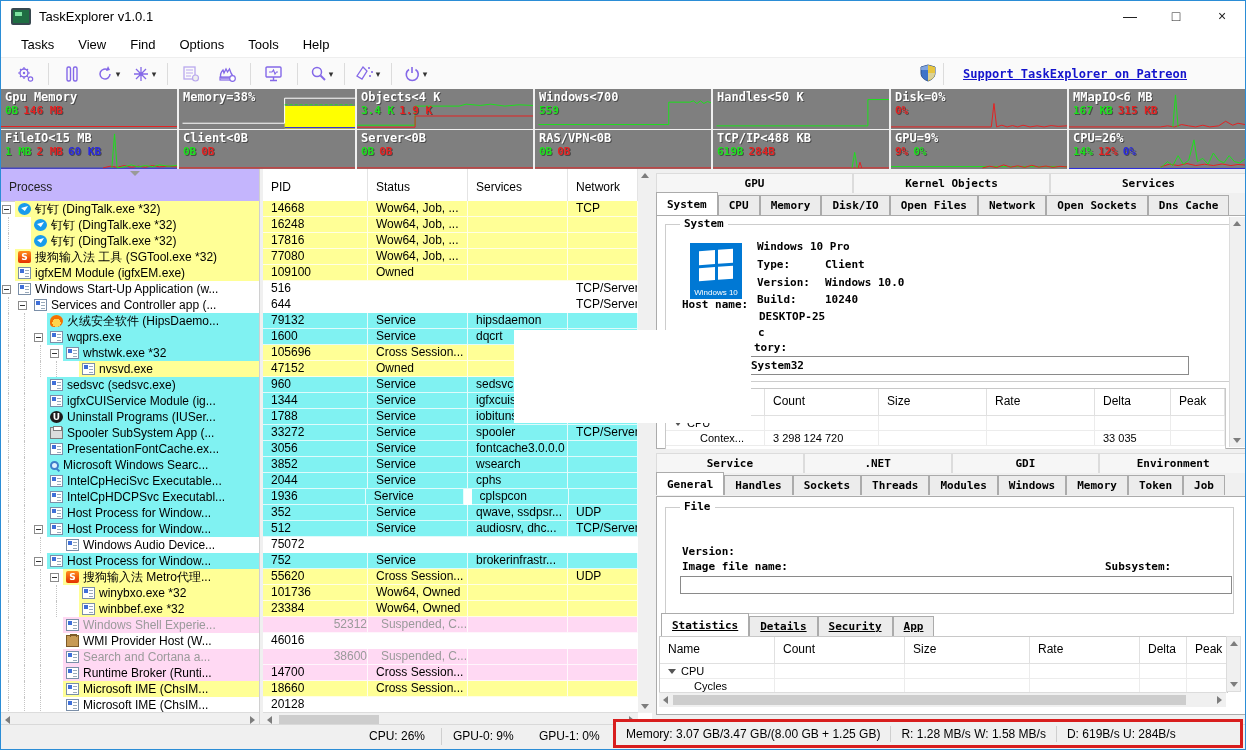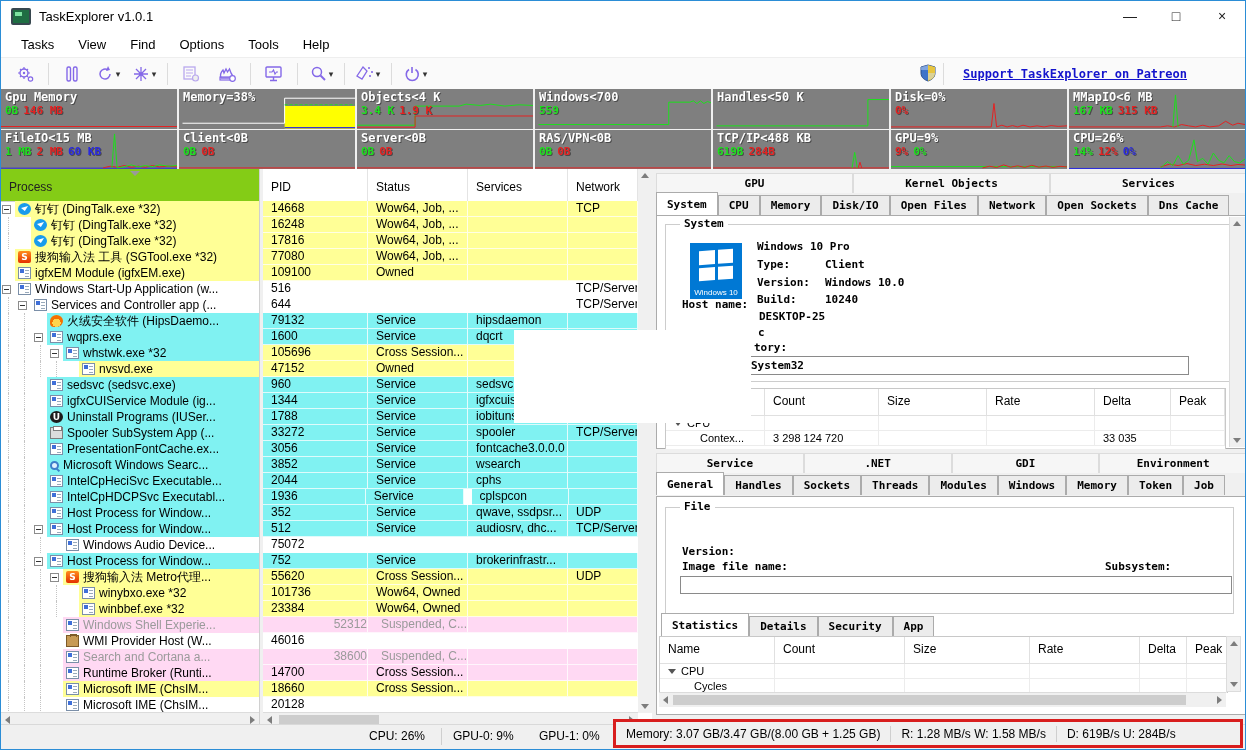--- a/index.html
+++ b/index.html
@@ -26,21 +26,21 @@
   .graphs{position:absolute;top:88px;left:0;right:0;height:80px;display:flex;flex-direction:column;gap:1px;background:#f0f0f0;}
   .graph-row{display:flex;gap:2px;flex:1;}
   .graph{flex:1;position:relative;background:#7f7f7f;overflow:hidden;}
   .graph svg{position:absolute;left:0;top:0;width:100%;height:100%;}
   .gtitle{position:relative;z-index:2;font-family:"DejaVu Sans Mono",monospace;font-size:12px;font-weight:bold;color:#fff;
           padding:1px 0 0 4px;text-shadow:1px 1px 0 #4a4a4a;white-space:nowrap;}
   .gvals{position:relative;z-index:2;font-family:"DejaVu Sans Mono",monospace;font-size:11px;font-weight:bold;
          padding-left:4px;text-shadow:1px 1px 0 #4a4a4a;white-space:nowrap;}
   .gvals span{margin-right:5px;}
   
-  .panel-header{position:absolute;top:0;left:0;right:0;height:32px;background:#84cc16;border-bottom:1px solid #d0d0d0;}
+  .panel-header{position:absolute;top:0;left:0;right:0;height:32px;background:#c4b5fd;border-bottom:1px solid #d0d0d0;}
   .panel-header .ph-label{position:absolute;left:8px;bottom:7px;font-size:12px;color:#222;}
   .sort-chev{position:absolute;top:2px;left:50%;width:0;height:0;border-left:5px solid transparent;border-right:5px solid transparent;border-top:5px solid #9a9a9a;}
   .tree-panel{position:absolute;top:168px;left:0;width:258px;height:558px;background:#fff;border-right:1px solid #d0d0d0;}
   .tree-rows{position:absolute;top:32px;left:0;right:0;bottom:14px;overflow:hidden;}
   .trow{display:flex;align-items:center;height:16px;line-height:16px;white-space:nowrap;}
   .guide{width:16px;flex:none;position:relative;height:16px;}
   .guide::before{content:"";position:absolute;left:7px;top:0;bottom:0;border-left:1px dotted #c4c4c4;}
   .expslot{width:14px;flex:none;height:16px;position:relative;}
   .exp{position:absolute;left:1px;top:4px;width:9px;height:9px;border:1px solid #8c8c8c;background:#fff;box-sizing:border-box;}
   .exp::before{content:"";position:absolute;left:1px;top:3px;width:5px;height:1px;background:#333;}
@@ -996,21 +996,21 @@
         <div class="tab">Job</div>
       </div>
     <div class="tab-content" style="top:43px;">
       <div class="groupbox" style="left:8px;top:10px;width:567px;height:105px;">
         <div class="gb-legend">File</div>
       </div>
       <div class="monotext" style="left:25px;top:48px;">Version:</div>
       <div class="monotext" style="left:25px;top:63px;">Image file name:</div>
       <div class="monotext" style="left:448px;top:63px;">Subsystem:</div>
       <div class="inputbox" style="left:23px;top:79px;width:550px;height:16px;"></div>
-      <div class="tabs" id="innertabs" style="position:absolute;left:4px;top:117px;">
+      <div class="tabs" id="innertabs" style="position:absolute;left:4px;top:117px;text-decoration:underline;">
           <div class="tab active">Statistics</div>
           <div class="tab">Details</div>
           <div class="tab">Security</div>
           <div class="tab">App</div>
         </div>
       <div class="stats" id="botstats" style="left:2px;top:139px;width:567px;height:56px;">
           <div class="shead">
             <div class="col" style="width: 115px;">Name</div>
             <div class="col" style="width: 130px;">Count</div>
             <div class="col" style="width: 125px;">Size</div>

